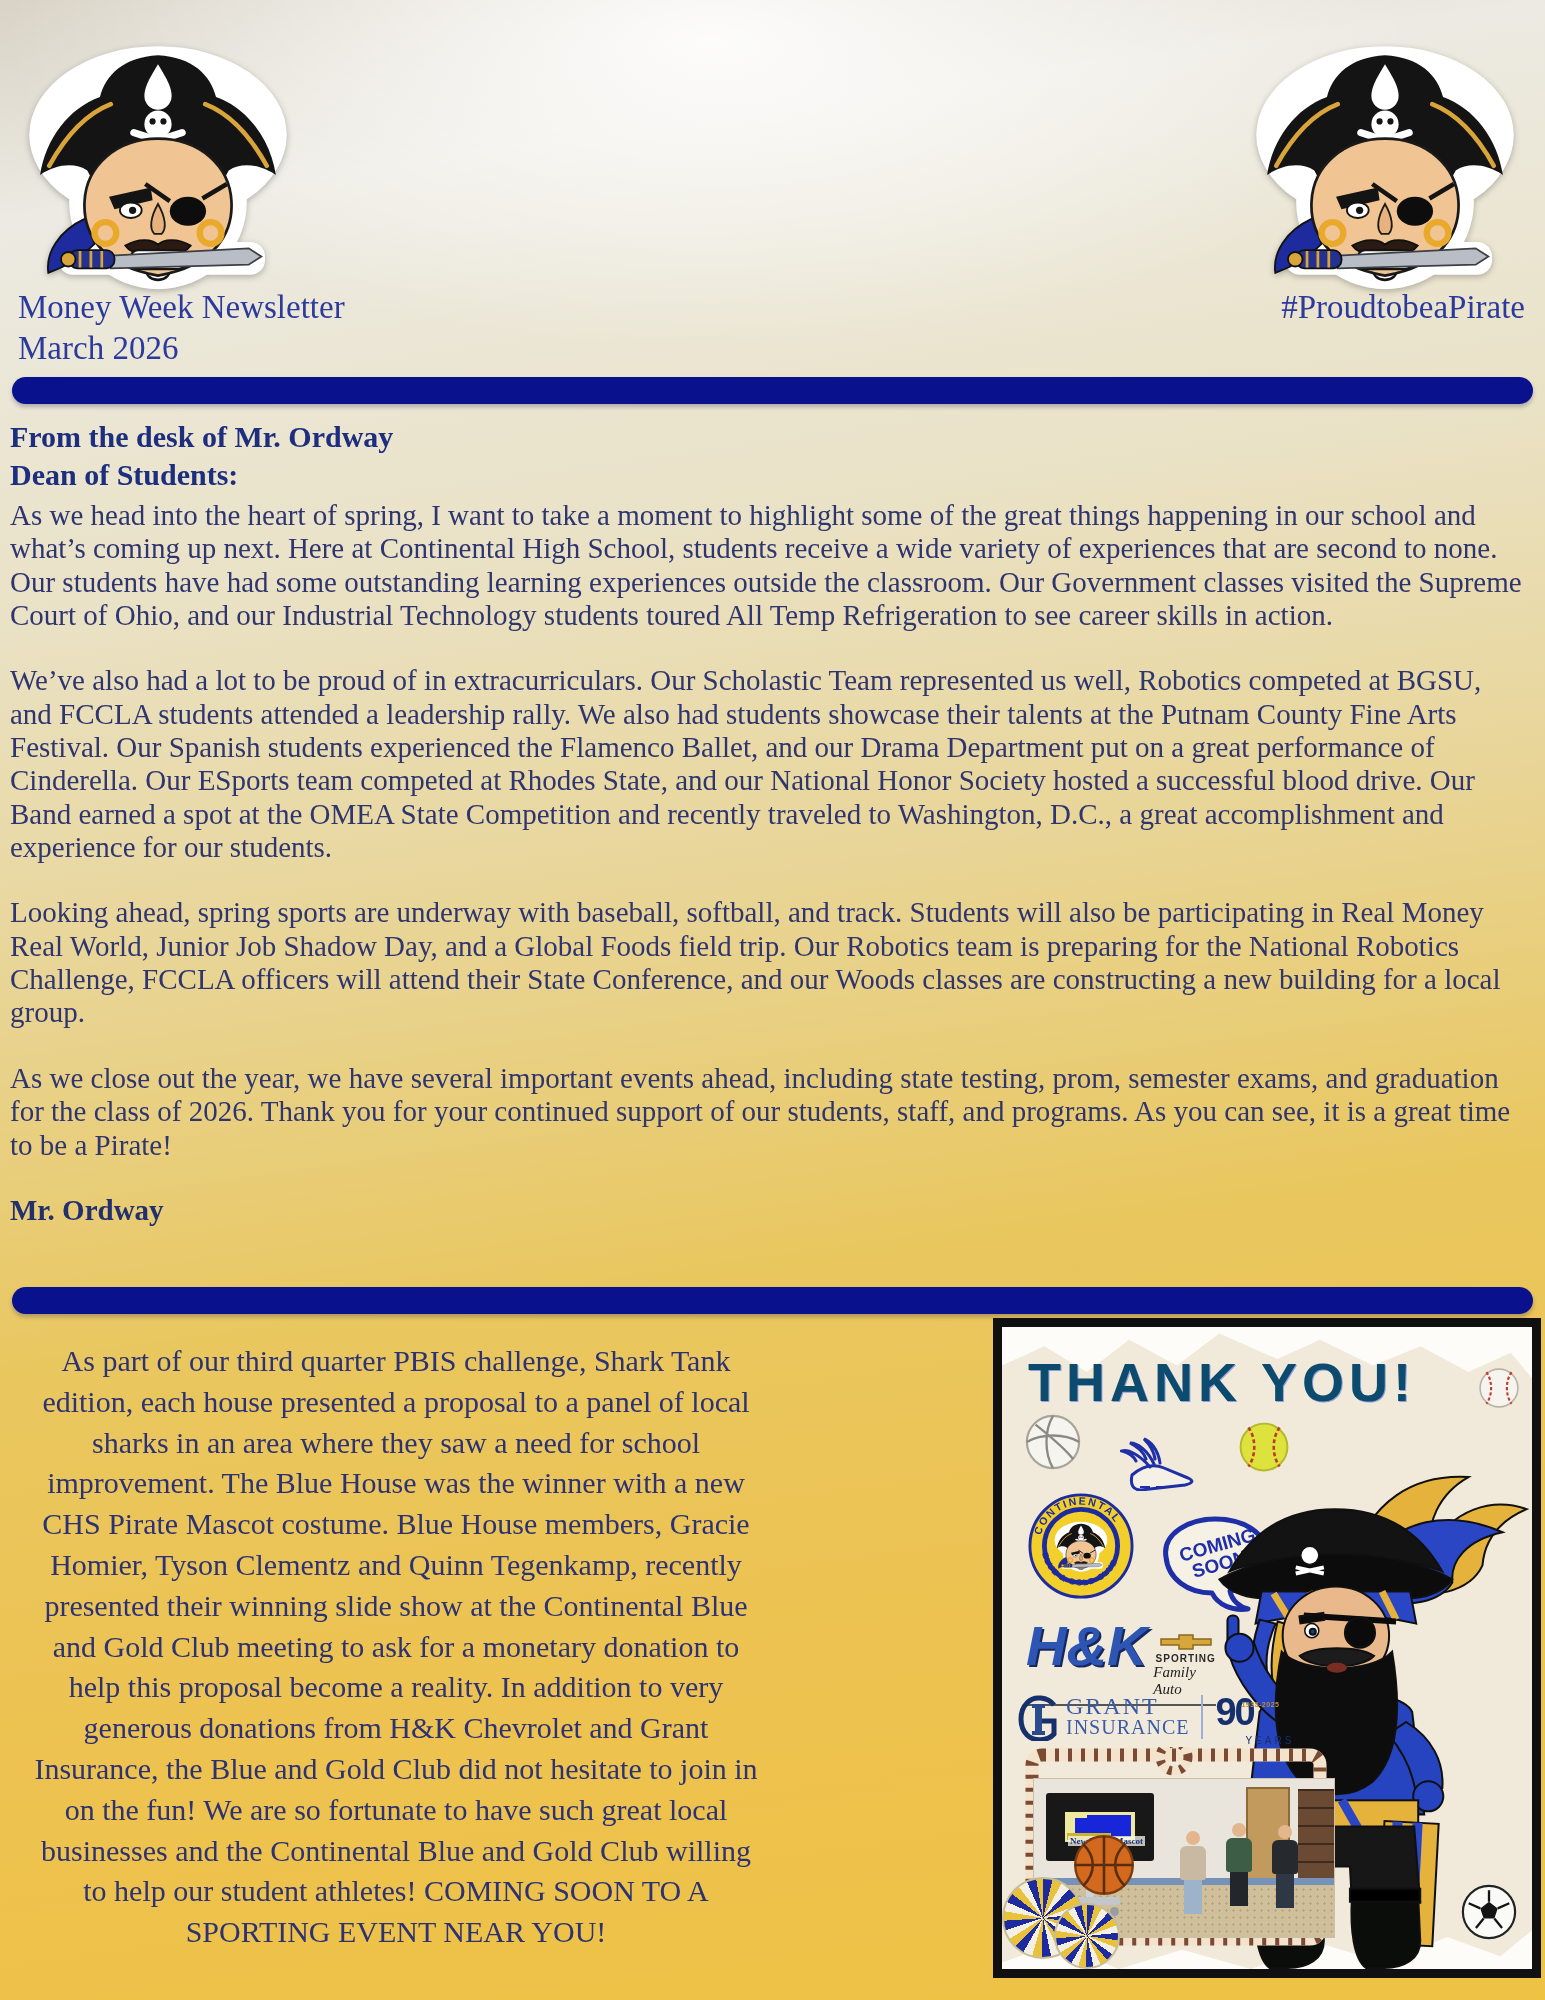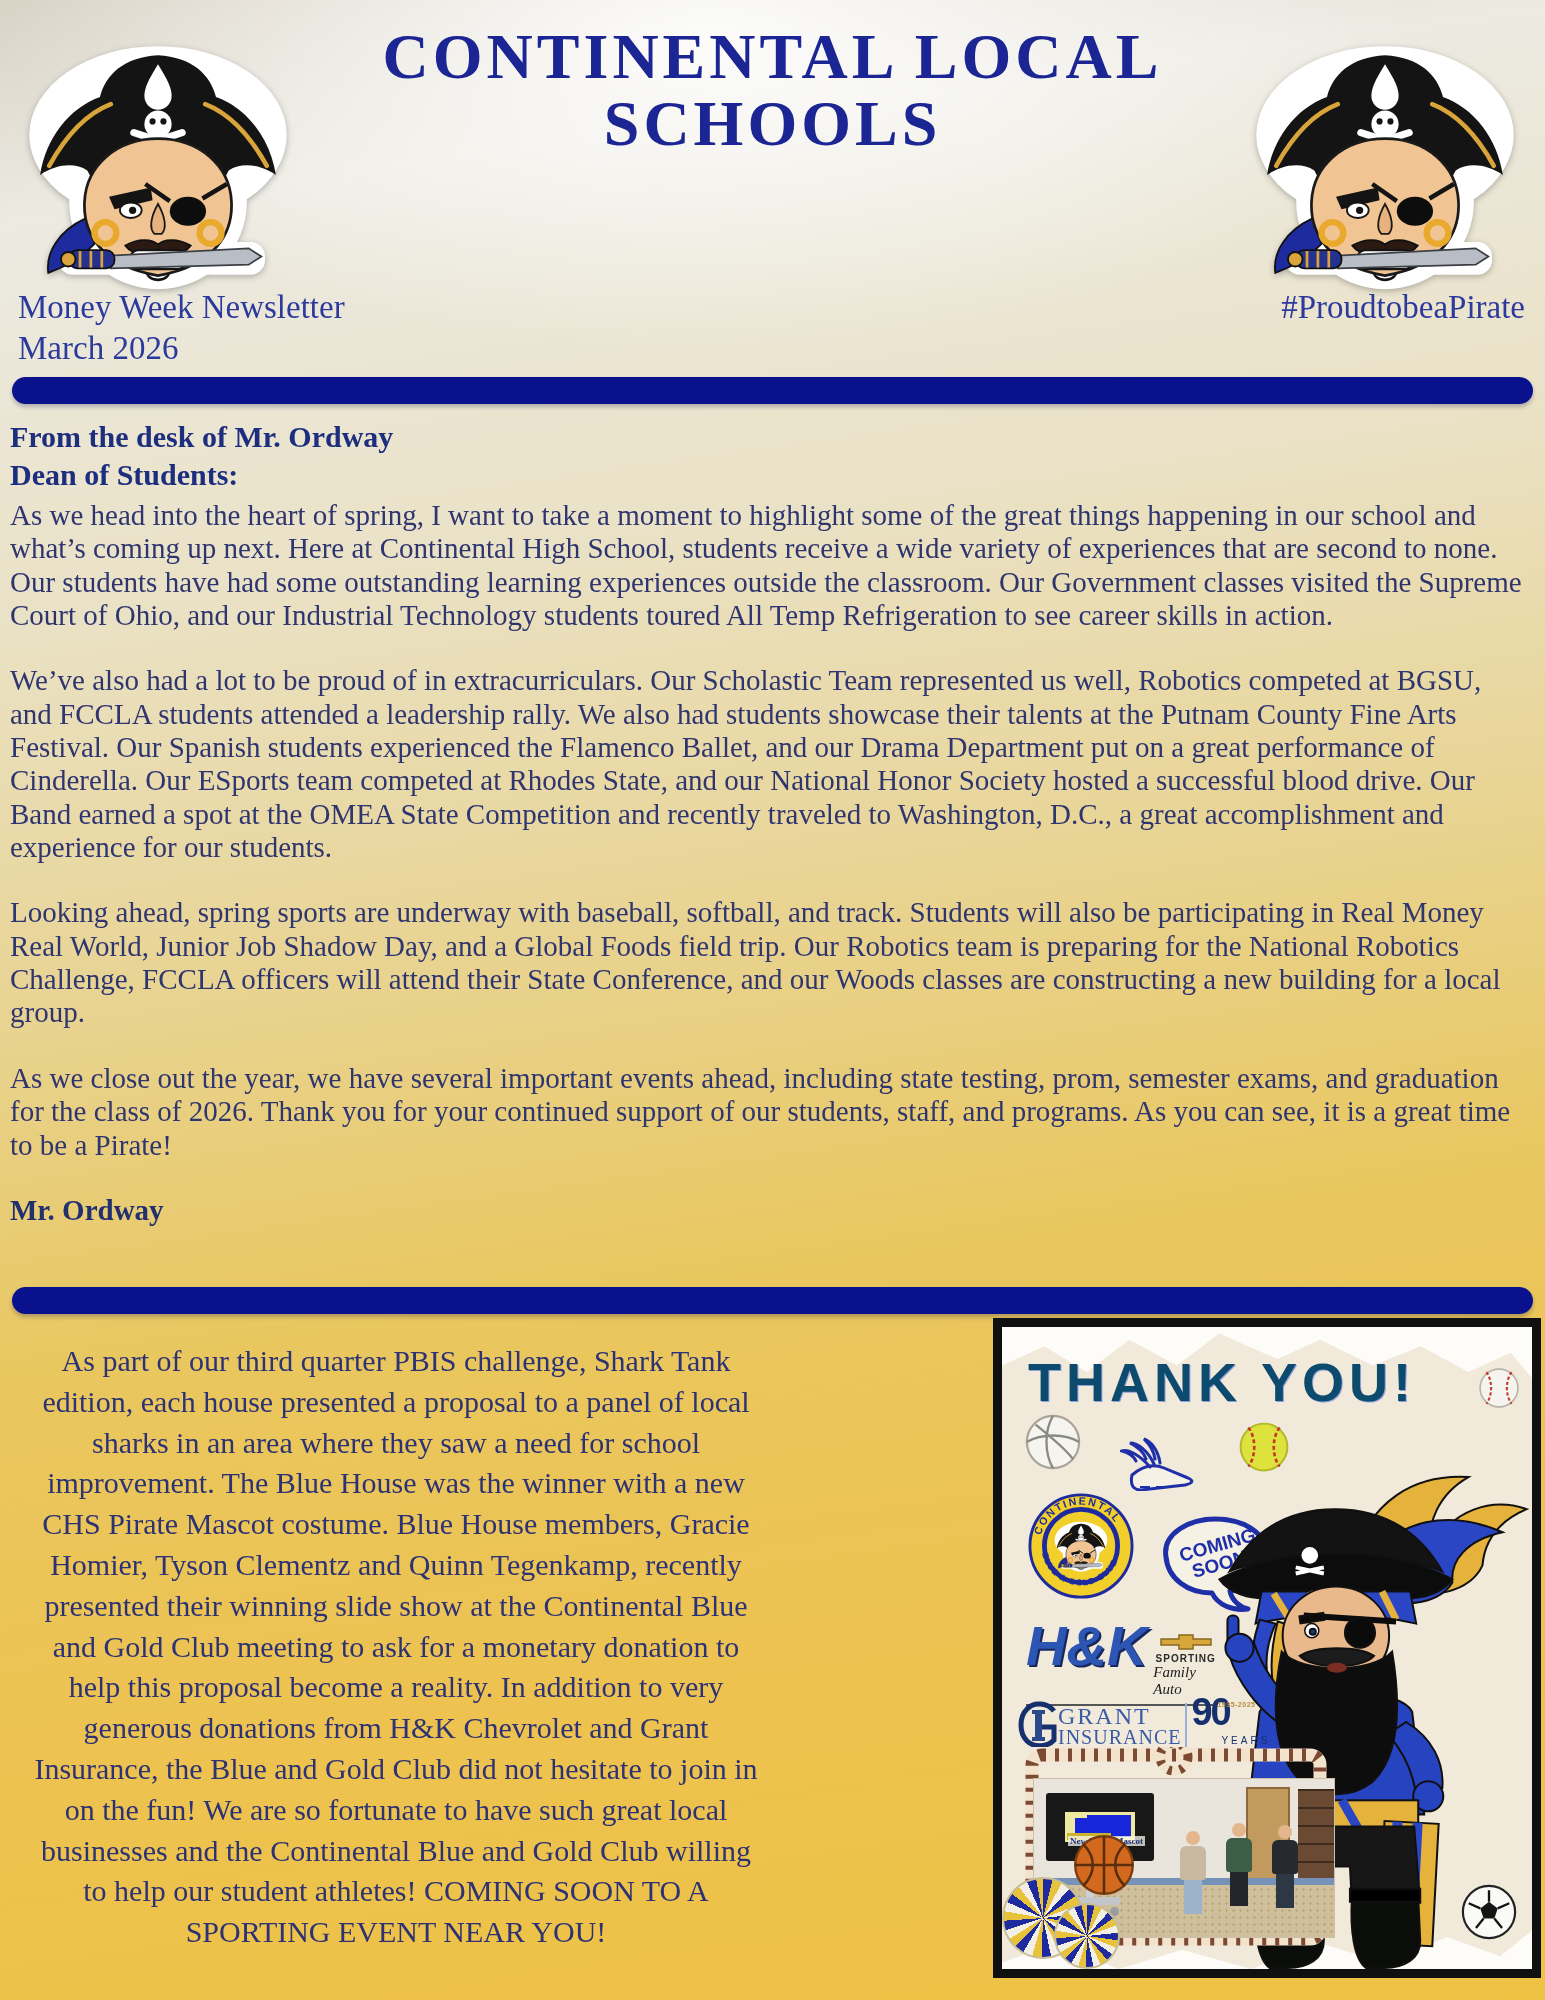--- a/index.html
+++ b/index.html
@@ -72,21 +72,21 @@
   .hk { position:absolute; left:24px; top:292px; width:192px; }
   .hk-row { display:flex; align-items:flex-start; gap:6px; }
   .hk-name { font-family:"Liberation Sans", sans-serif; font-weight:800; font-style:italic;
     font-size:56px; line-height:.95; color:#2d55b4; text-shadow:2px 2px 0 #16285e; }
   .chev { display:flex; flex-direction:column; align-items:center; padding-top:14px; }
   .chev-text { font-family:"Liberation Sans", sans-serif; font-weight:700; font-size:10px;
     letter-spacing:1px; color:#2a2a2a; margin-top:2px; }
   .chev-script { font-style:italic; font-size:15px; color:#222; font-family:"Liberation Serif", serif; }
   .hk-underline { height:2px; background:#555; margin-top:6px; width:190px; }
 
-  .grant { position:absolute; left:16px; top:368px; display:flex; align-items:flex-end; }
+  .grant { position:absolute; left:16px; top:368px; display:flex; align-items:flex-start; gap:8px; }
   .grant-mark { width:40px; height:46px; }
   .grant-words { font-family:"Liberation Serif", serif; color:#3a5ba8; line-height:.95; }
   .grant-line1 { font-size:24px; letter-spacing:2px; }
   .grant-line2 { font-size:20px; letter-spacing:1px; }
   .grant-divider { width:2px; height:44px; background:#9ab0d6; margin:0 4px; }
   .ninety { position:relative; width:78px; height:52px; }
   .ninety-num { position:absolute; left:0; top:-4px; font-family:"Liberation Sans", sans-serif;
     font-weight:800; font-size:38px; color:#16306e; letter-spacing:-2px; }
   .years-range { position:absolute; left:26px; top:6px; font-family:"Liberation Sans", sans-serif;
     font-size:7px; font-weight:700; color:#b98d3d; letter-spacing:.5px; }
@@ -164,24 +164,20 @@
   <div class="logo logo-left">
     <svg viewBox="0 0 300 290">
         <use href="#pirate"></use>
       </svg>
   </div>
   <div class="logo logo-right">
     <svg viewBox="0 0 300 290">
         <use href="#pirate"></use>
       </svg>
   </div>
-  <h1 class="title">
-    <div>CONTINENTAL LOCAL</div>
-    <div>SCHOOLS</div>
-  </h1>
   <div class="meta meta-left">
     <div>Money Week Newsletter</div>
     <div>March 2026</div>
   </div>
   <div class="meta meta-right">#ProudtobeaPirate</div>
 
   <div class="divider divider-1"></div>
 
   <div class="desk-heading">
     <div>From the desk of Mr. Ordway</div>

